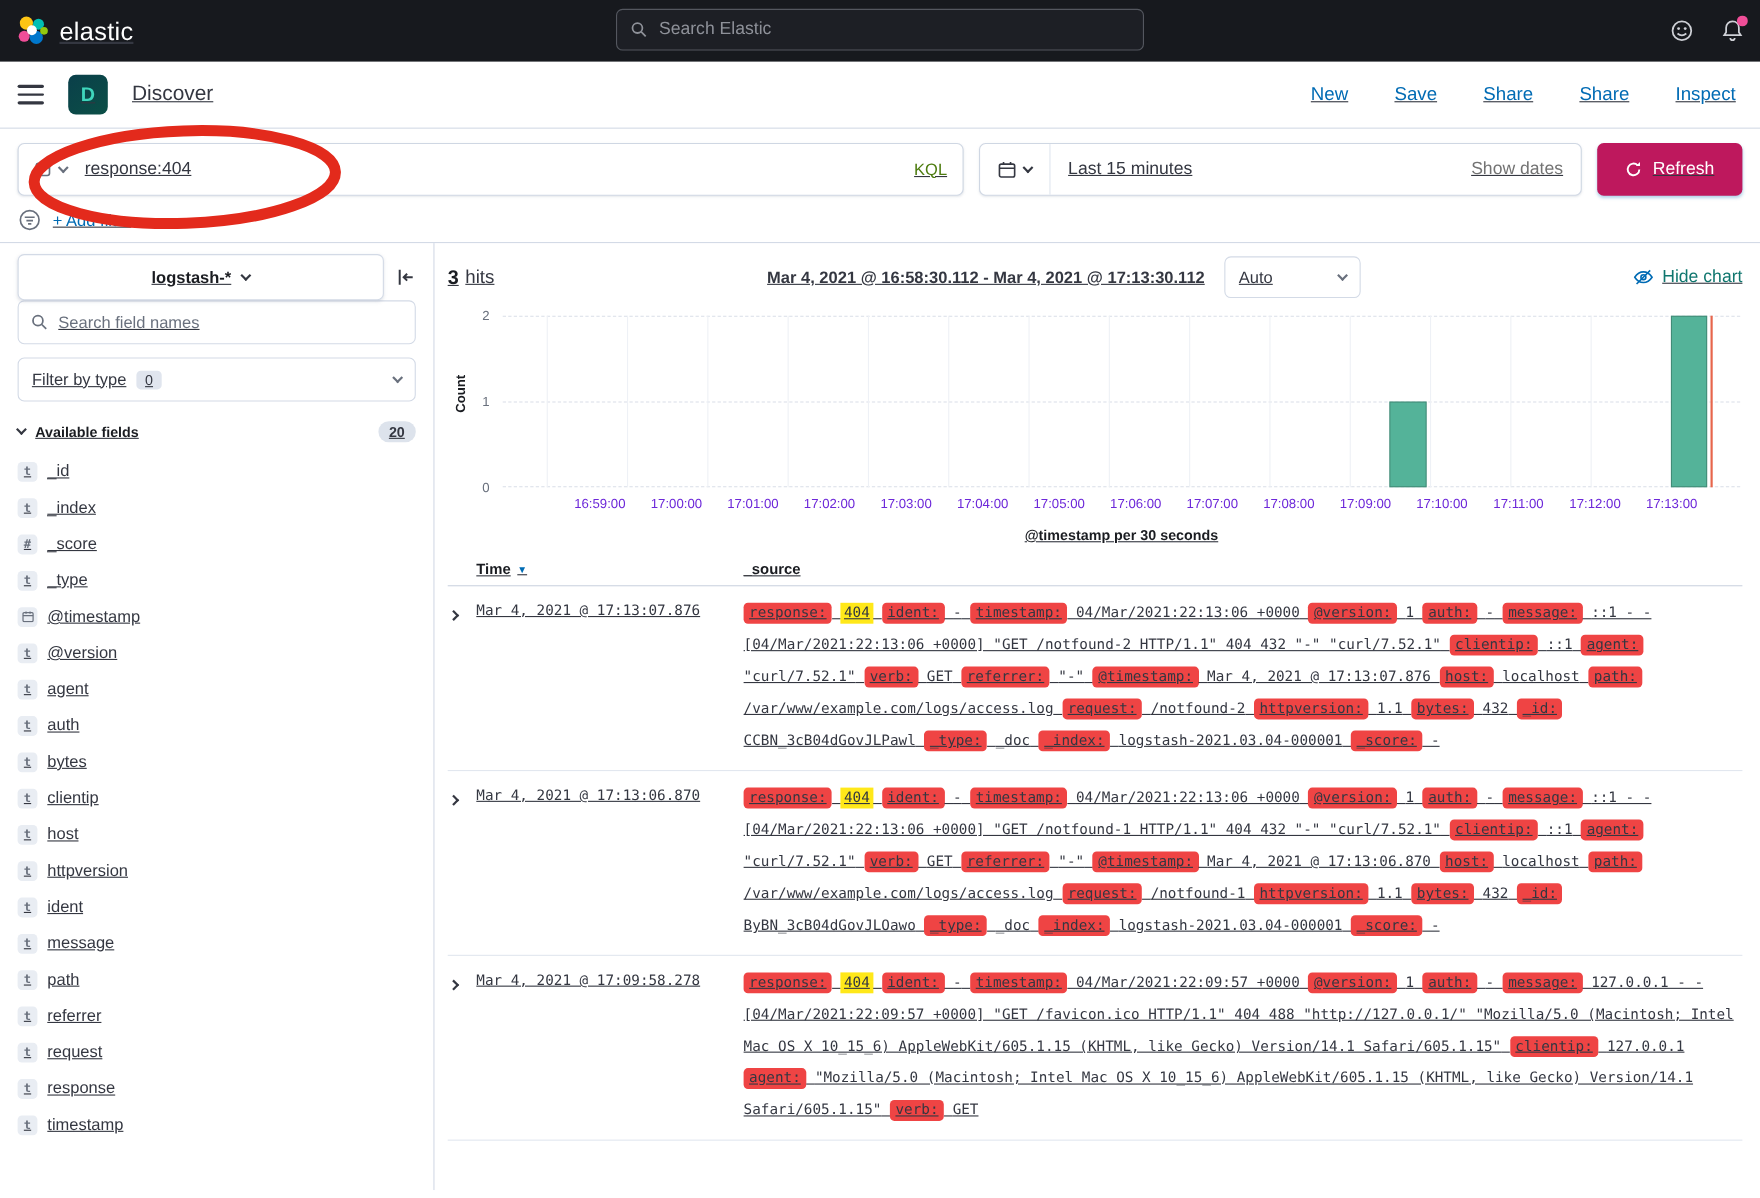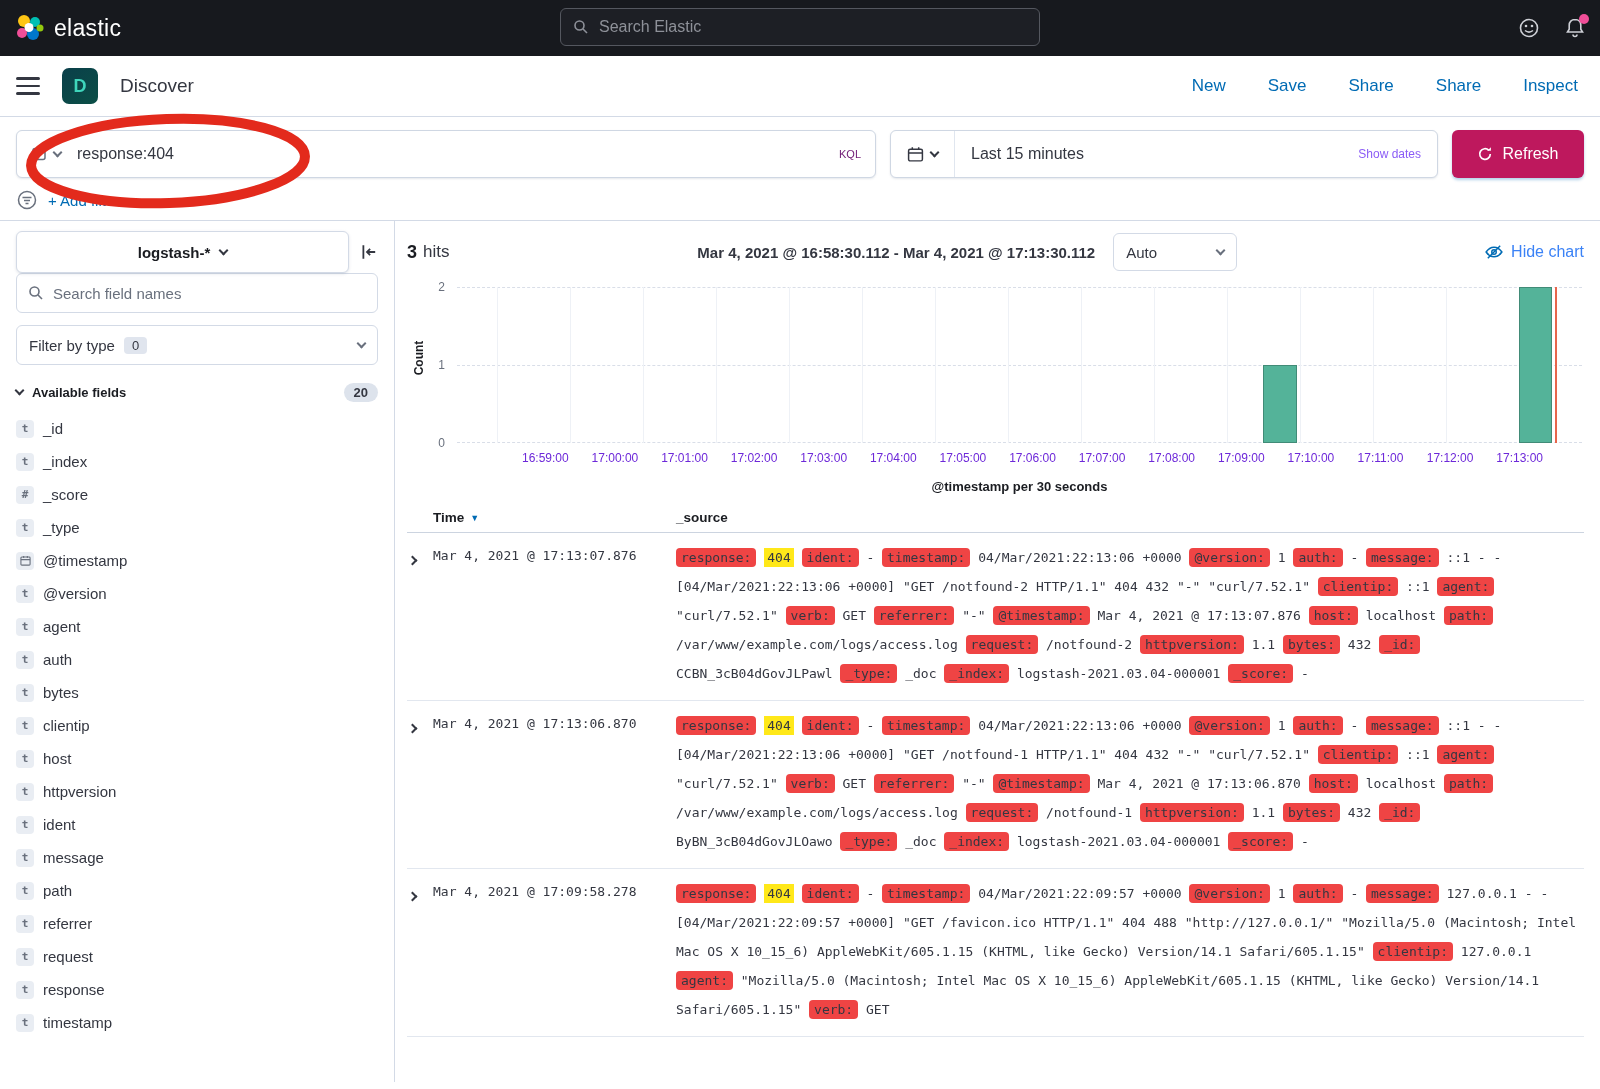--- a/index.html
+++ b/index.html
@@ -1,18 +1,18 @@
 <!DOCTYPE html>
 <html><head>
 <meta charset="utf-8">
 <style>
   * { margin:0; padding:0; box-sizing:border-box; }
   html,body { width:1600px; height:1089px; overflow:hidden; background:#fff;
     font-family:"Liberation Sans", sans-serif; color:#343741; }
-  .screen { position:relative; width:1600px; height:979px; }
+  .screen { position:relative; width:1600px; height:979px;text-decoration:underline; }
 
   
   .top-bar { height:56px; background:#17191e; display:flex; align-items:center; position:relative; }
   .brand { display:flex; align-items:center; gap:10px; padding-left:14px; }
   .brand-text { color:#fff; font-size:23px; font-weight:500; letter-spacing:.3px; }
   .global-search { position:absolute; left:50%; transform:translateX(-50%); top:8px;
     width:480px; height:38px; border:1px solid #54575f; border-radius:6px; background:#1d1f25;
     display:flex; align-items:center; gap:10px; padding:0 12px; }
   .gs-placeholder { color:#9询a; color:#8e9199; font-size:16px; }
   .top-icons { position:absolute; right:14px; top:0; height:56px; display:flex; align-items:center; gap:24px; }
@@ -28,26 +28,26 @@
   .app-title { margin-left:22px; font-size:19px; color:#343741; }
   .app-actions { margin-left:auto; display:flex; gap:42px; }
   .app-link { color:#006bb4; font-size:17px; text-decoration:none; cursor:pointer; }
 
   
   .query-row { display:flex; align-items:center; gap:14px; padding:13px 16px 0 16px; }
   .qbox { flex:1; height:48px; border:1px solid #cfd7e3; border-radius:6px; background:#fff;
     display:flex; align-items:center; padding:0 14px; box-shadow:0 1px 2px rgba(152,162,179,.25); }
   .saved-q { display:flex; align-items:center; gap:7px; margin-right:16px; }
   .qtext { flex:1; font-size:16px; color:#343741; }
-  .kql { color:#701a75; font-size:11px; }
+  .kql { color:#4d7c0f; font-size:15px; }
   .datebox { width:548px; height:48px; border:1px solid #cfd7e3; border-radius:6px; background:#fff;
     display:flex; align-items:center; box-shadow:0 1px 2px rgba(152,162,179,.25); }
   .cal-seg { width:64px; height:100%; display:flex; align-items:center; justify-content:center; gap:7px; border-right:1px solid #e0e6ef; }
   .range-text { margin-left:16px; font-size:16px; }
-  .show-dates { margin-left:auto; margin-right:16px; color:#8b5cf6; font-size:12px; cursor:pointer; }
+  .show-dates { margin-left:auto; margin-right:16px; color:#737373; font-size:16px; cursor:pointer; }
   .refresh-btn { width:132px; height:48px; border:none; border-radius:6px; background:#be185d; color:#fff;
     display:flex; align-items:center; justify-content:center; gap:9px; font-size:16px; cursor:pointer;
     box-shadow:0 2px 3px rgba(0,107,180,.3); font-family:inherit; }
   .filter-row { display:flex; align-items:center; gap:10px; padding:11px 16px 9px 16px; }
   .add-filter { color:#006bb4; font-size:15px; cursor:pointer; }
 
   
   .content { display:flex; height:862px; border-top:1px solid #d3dae6; overflow:hidden; }
   .sidebar { width:395px; min-width:395px; border-right:1px solid #d3dae6; padding:10px 16px 0 16px; }
   .index-row { display:flex; align-items:center; gap:11px; }
@@ -69,21 +69,21 @@
   .fname { font-size:15px; color:#343741; }
 
   .main { flex:1; min-width:0; padding:4px 16px 0 12px; }
   .hits-row { display:flex; align-items:center; margin-top:8px; }
   .hits-num { font-size:18px; font-weight:700; color:#1a1c21; }
   .hits-lbl { font-size:17px; margin-left:6px; }
   .spacer { flex:1; }
   .range-display { font-size:15px; font-weight:600; }
   .interval { width:124px; height:38px; border:1px solid #d3dae6; border-radius:6px; background:#fff;
     display:flex; align-items:center; padding:0 12px; margin-left:18px; font-size:15px; cursor:pointer; }
-  .hide-chart { display:flex; align-items:center; gap:8px; color:#3b82f6; font-size:16px; cursor:pointer; }
+  .hide-chart { display:flex; align-items:center; gap:8px; color:#0f766e; font-size:16px; cursor:pointer; }
 
   
   .chart { position:relative; margin-top:16px; padding-left:50px; padding-right:2px; }
   .ylabel-rot { position:absolute; left:-12px; top:64px; width:48px; text-align:center;
     transform:rotate(-90deg); font-size:12px; font-weight:700; color:#1a1c21; }
   .ylabs { position:absolute; left:14px; top:0; width:28px; height:156px; }
   .ylab { position:absolute; right:4px; font-size:12px; color:#69707d; }
   .plot { position:relative; height:156px; }
   .hgrid { position:absolute; left:0; right:0; border-top:1px dashed #d9dee8; }
   .vgrid { position:absolute; top:0; bottom:0; width:1px; background:#eef1f6; }

